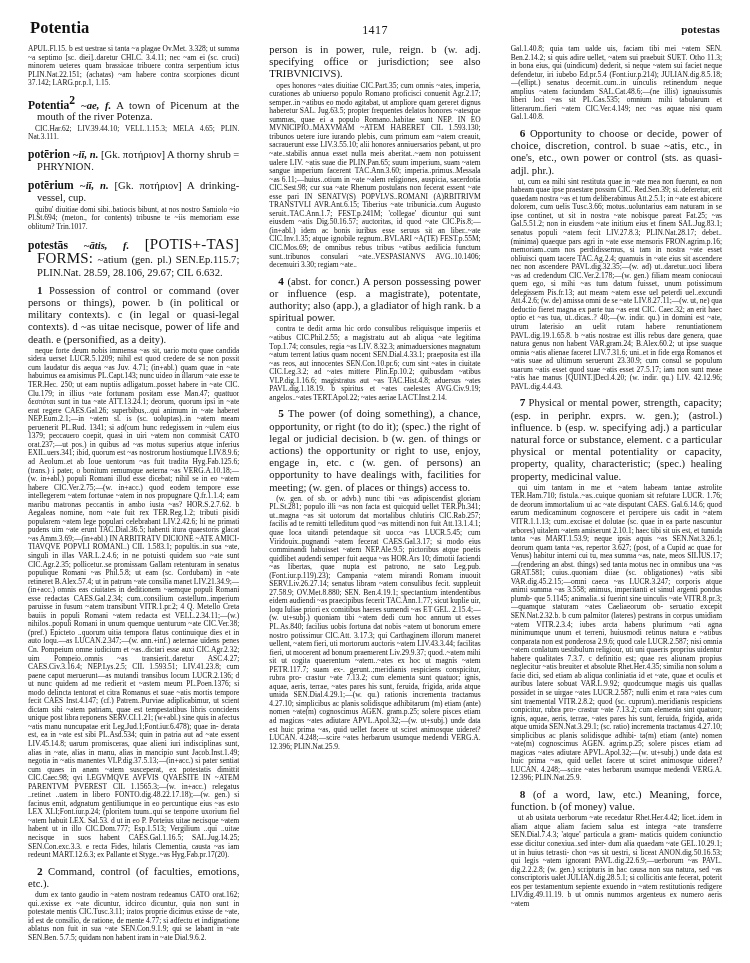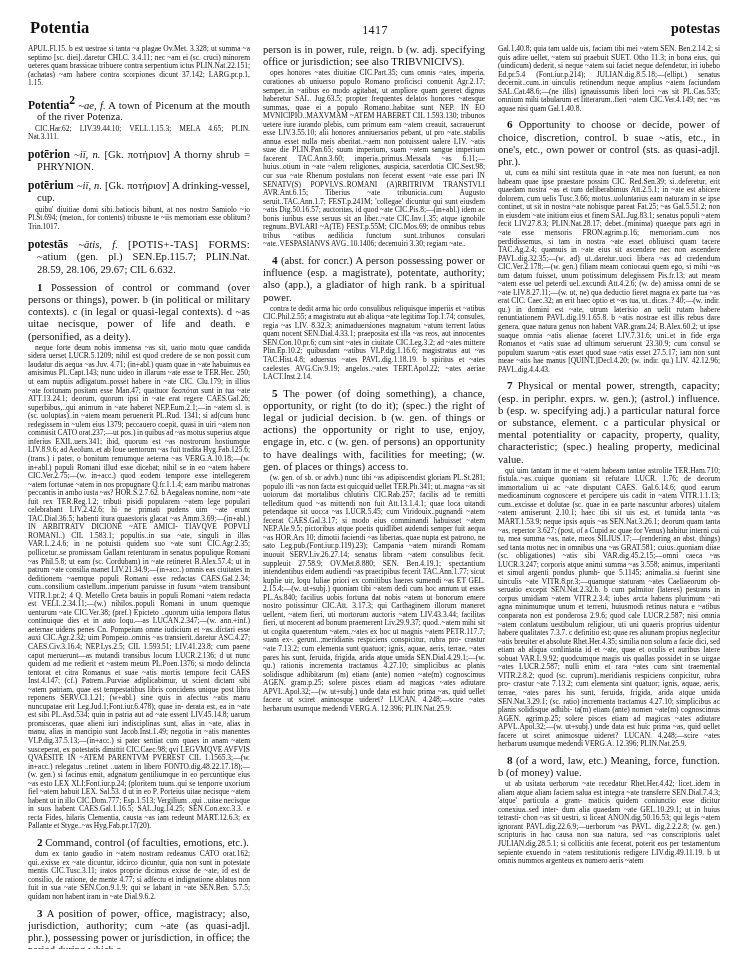--- a/index.html
+++ b/index.html
@@ -40,33 +40,33 @@
   .runhead-center {
     font-size: 12px;
     letter-spacing: 0.4px;
     position: absolute;
     left: 0; right: 0;
     text-align: center;
     top: 5px;
   }
   .runhead-right {
     font-weight: bold;
-    font-size: 14px;
+    font-size: 11px;
     letter-spacing: 0.1px;
   }
 
   
   .columns {
     position: absolute;
     top: 44px;
     left: 28px;
     width: 694px;
     height: 905px;
     display: flex;
-    gap: 13px;
+    gap: 30px;
     overflow: hidden;
   }
   .col {
     width: 222px;
     overflow: hidden;
     position: relative;
   }
 
   
   .entry { margin-bottom: 1px; }
@@ -80,24 +80,24 @@
     text-indent: 0;
   }
   .headword-line.hang {
     padding-left: 9px;
     text-indent: -9px;
   }
   .hw {
     font-weight: bold;
     font-size: 11.6px;
   }
-  .it { font-style: italic; }
+  .it { font-style: italic; font-weight: bold; }
   .sc {
     font-variant: small-caps;
-    font-size: 11px;
+    font-size: 15px;
     letter-spacing: 0.2px;
   }
 
   
   .sense {
     font-size: 10.6px;
     line-height: 12.2px;
     text-align: justify;
     margin-top: 5px;
     margin-bottom: 1px;

